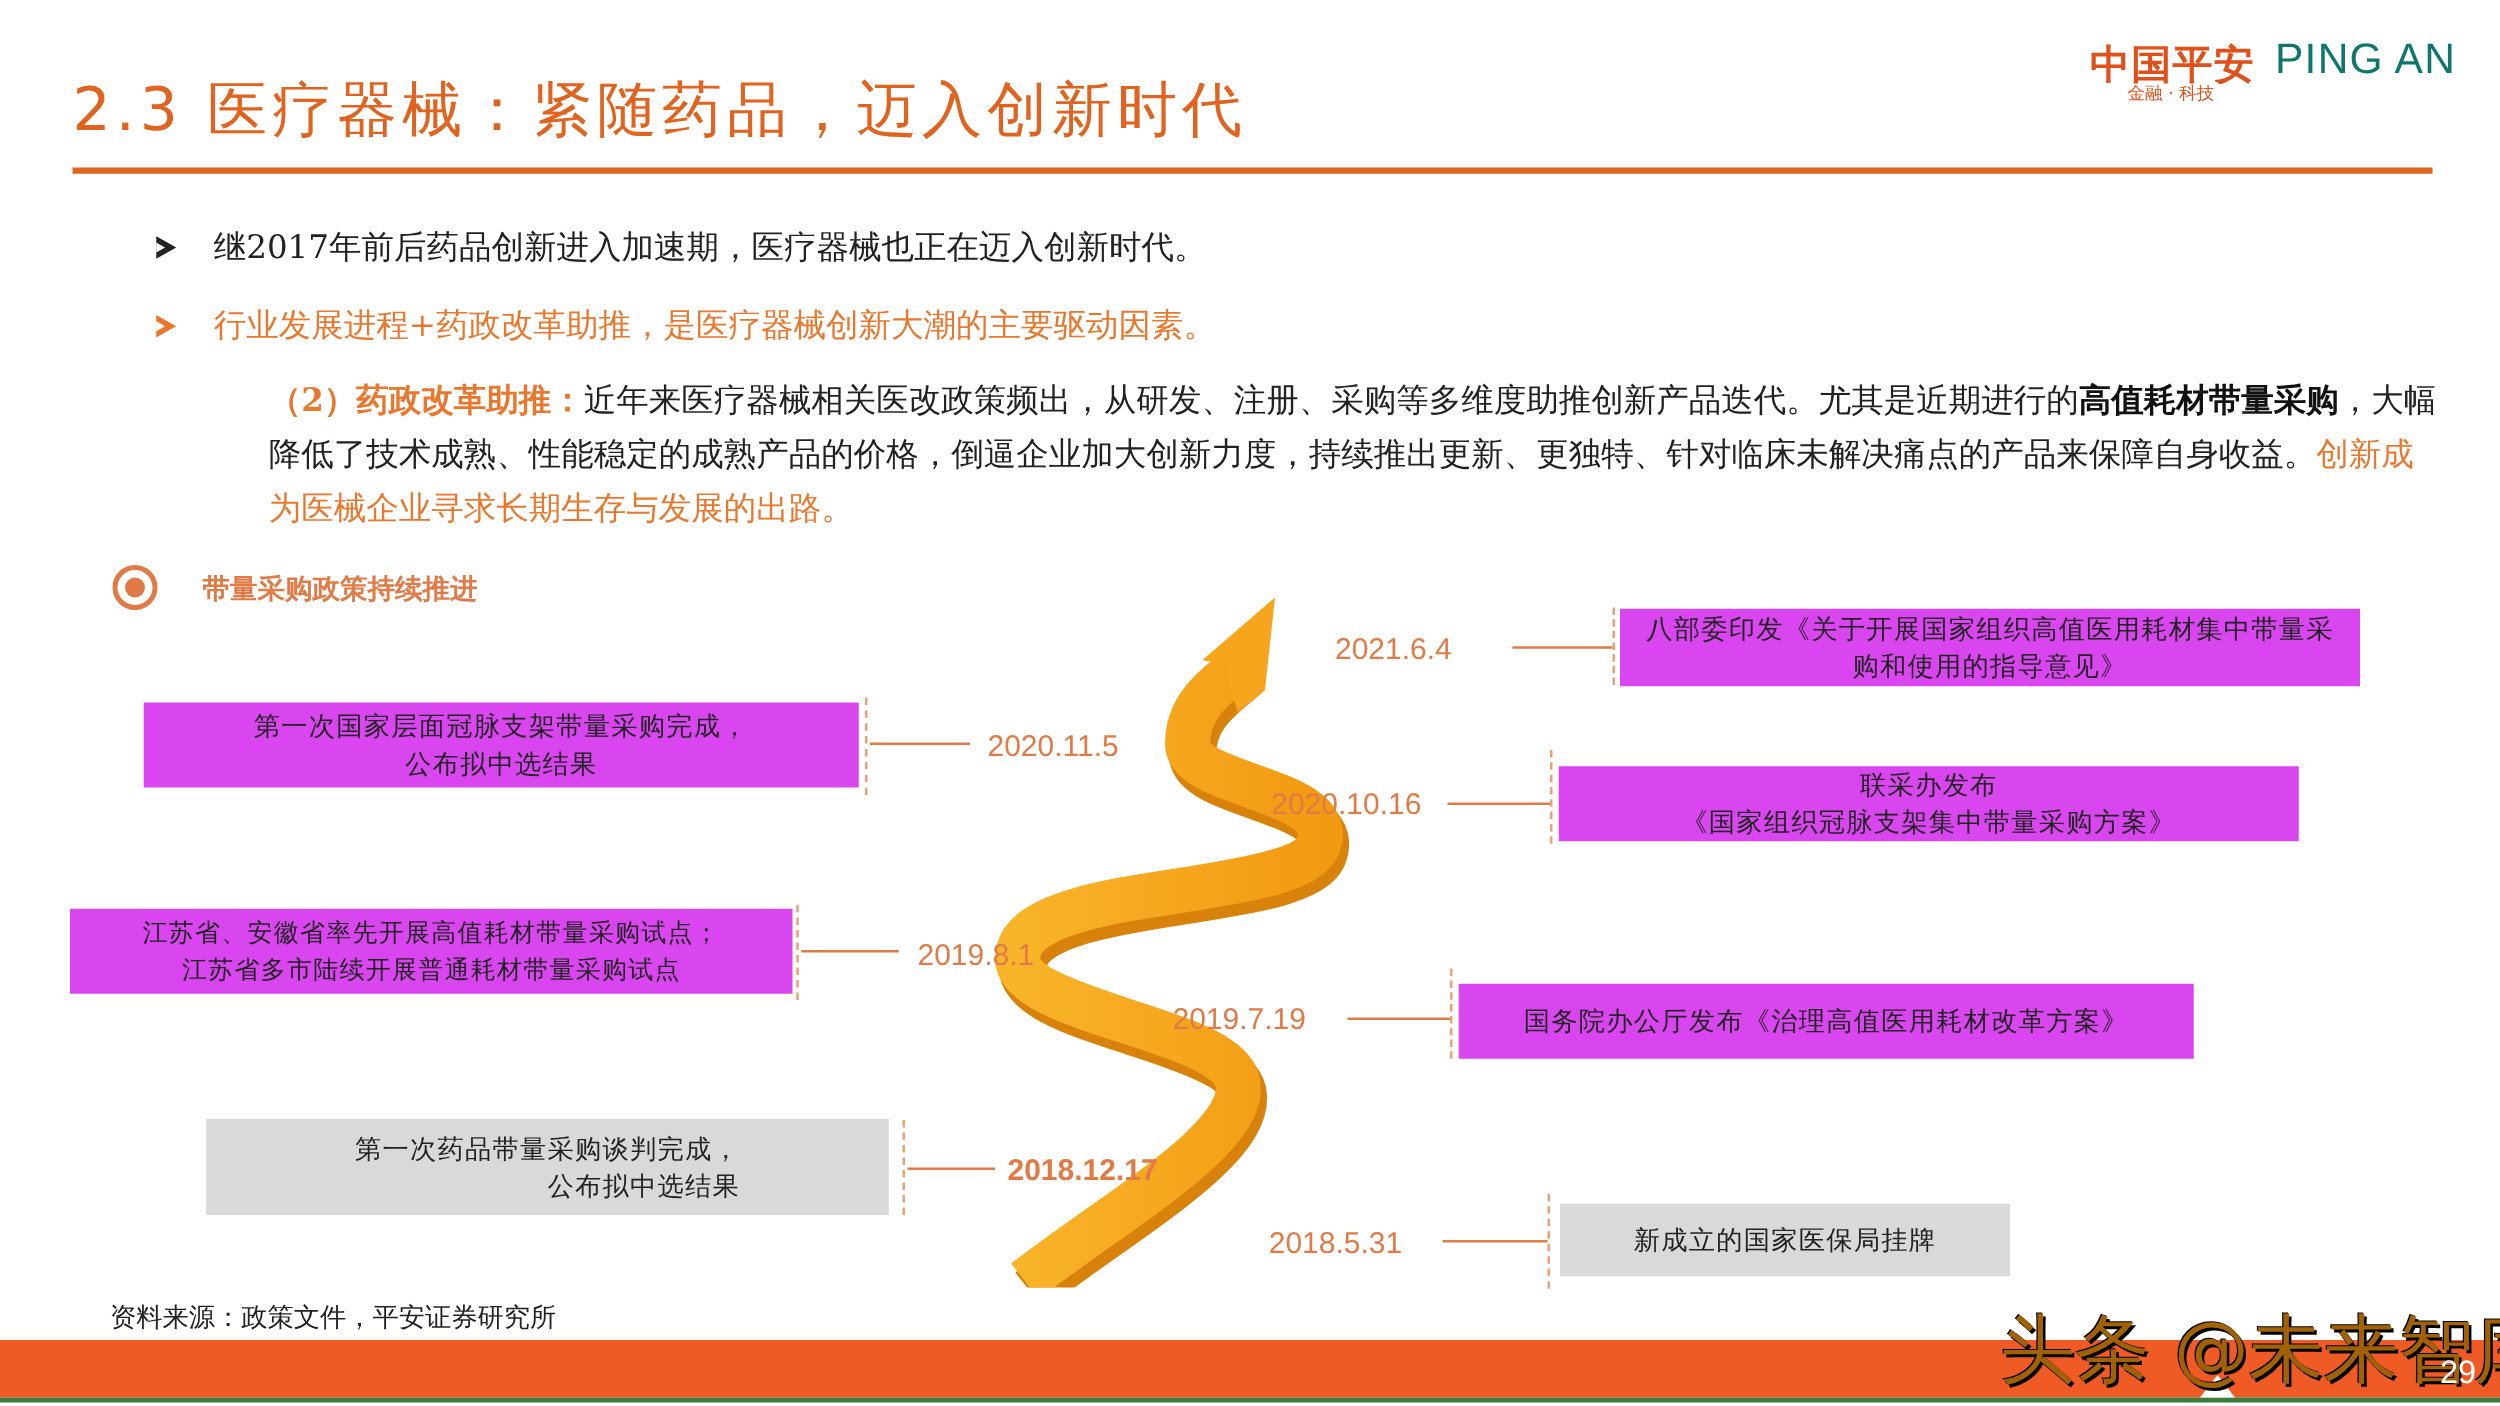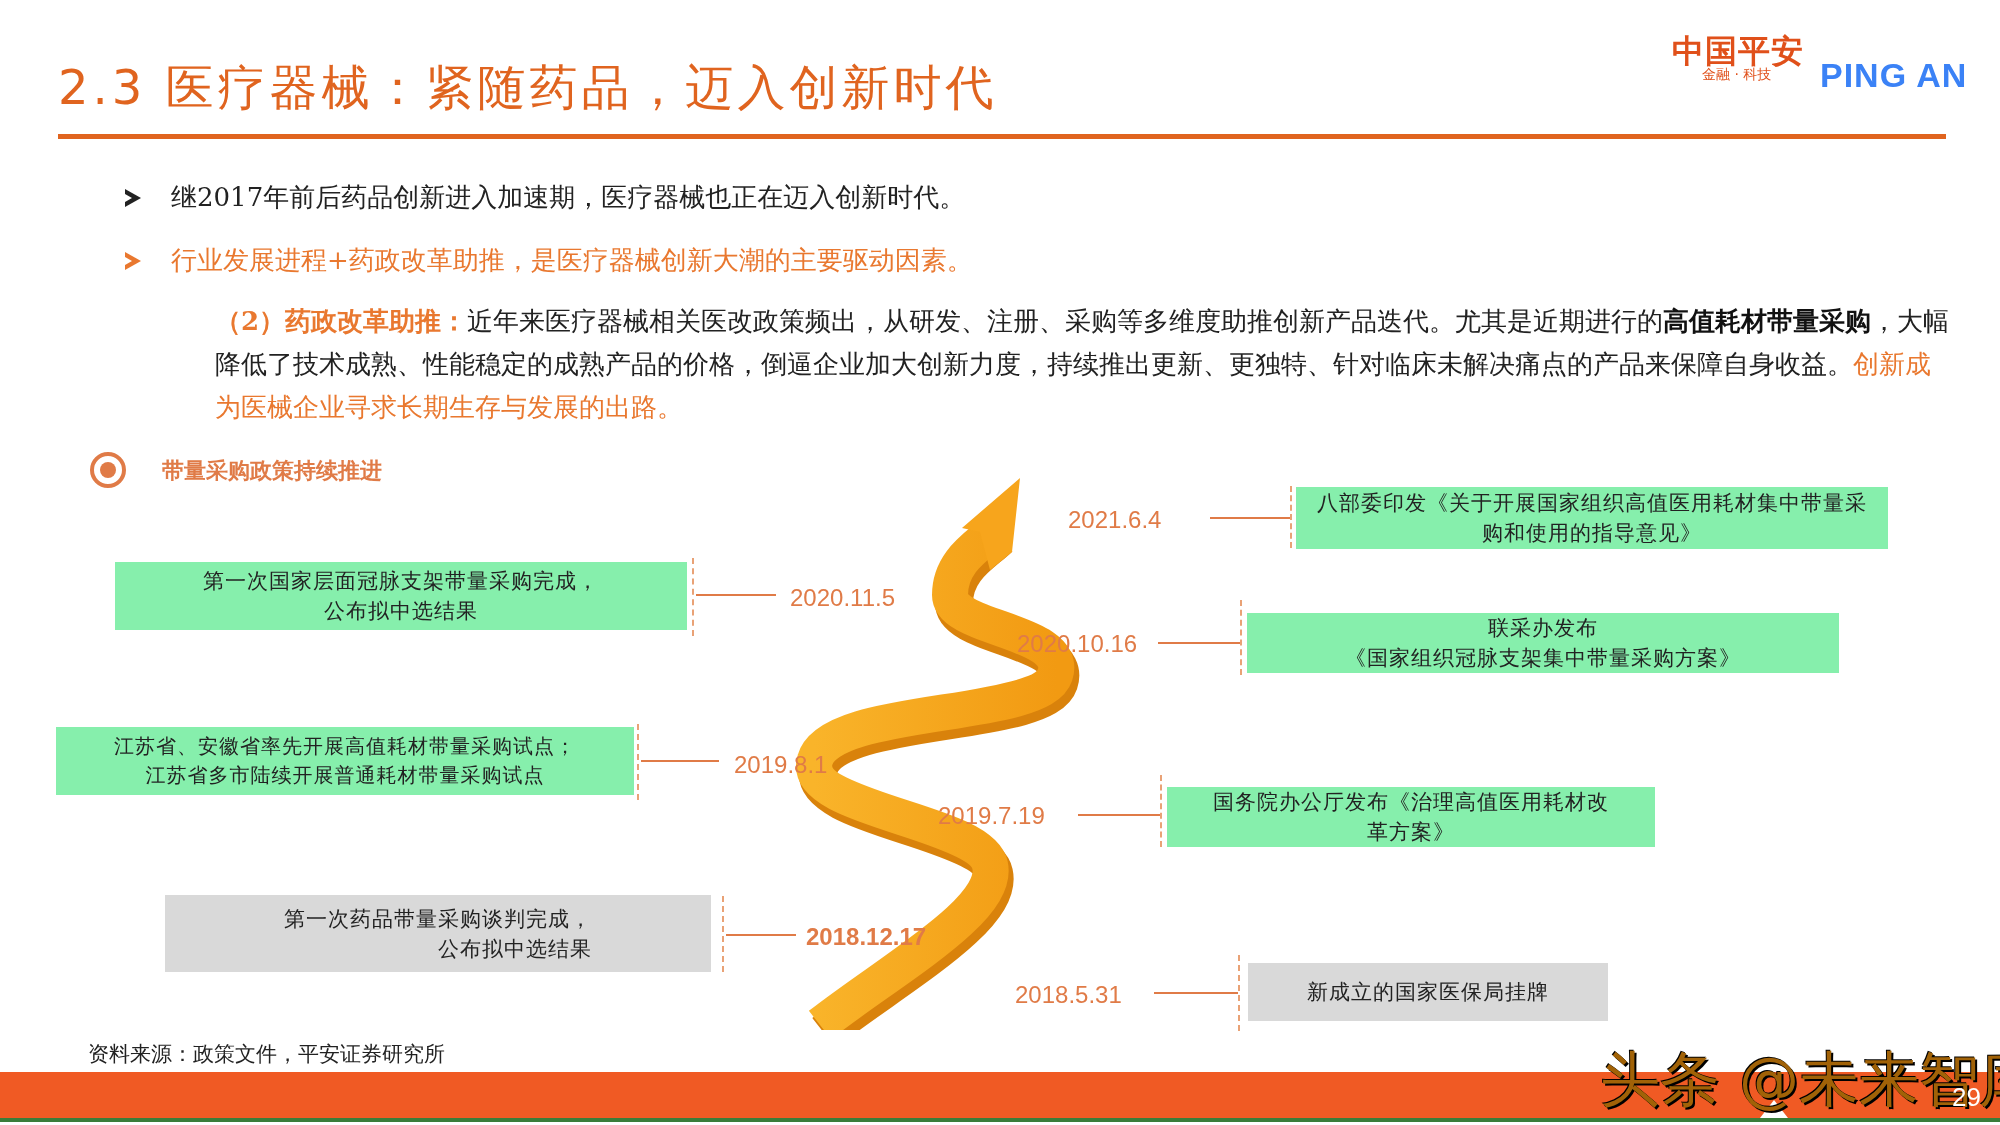--- a/index.html
+++ b/index.html
@@ -4,41 +4,41 @@
 <style>
   html, body { margin:0; padding:0; }
   body { width:2000px; height:1125px; position:relative; overflow:hidden; background:#ffffff;
          font-family:"DejaVu Serif", "Liberation Serif", serif; color:#222; }
   .abs { position:absolute; }
   .title { left:58px; top:56px; font-size:48px; color:#e0641f; letter-spacing:4px; white-space:nowrap;
            font-family:"DejaVu Sans", sans-serif; }
   .title-rule { left:58px; top:134px; width:1888px; height:5px; background:#e0641f; }
   .logo-cn { left:1672px; top:30px; font-size:32px; font-weight:bold; color:#e0501a; letter-spacing:1px;
              font-family:"DejaVu Sans", sans-serif; white-space:nowrap; }
-  .logo-en { left:1820px; top:28px; font-size:34px; font-weight:bold; color:#3b82f6; letter-spacing:1px;
-             font-family:"Liberation Sans", sans-serif; white-space:nowrap;margin-top:28px; }
+  .logo-en { left:1820px; top:28px; font-size:34px; font-weight:normal; color:#0f766e; letter-spacing:1px;
+             font-family:"Liberation Sans", sans-serif; white-space:nowrap; }
   .logo-sub { left:1702px; top:66px; font-size:14px; color:#e0501a; white-space:nowrap;
               font-family:"DejaVu Sans", sans-serif; }
   .bullet { left:125px; font-size:26px; white-space:nowrap; display:flex; align-items:center; }
   .bullet .arrow { width:0; height:0; border-top:9px solid transparent; border-bottom:9px solid transparent;
                    border-left:16px solid #222; margin-right:30px; position:relative; }
   .bullet .arrow::after { content:""; position:absolute; left:-16px; top:-4px; border-top:4px solid transparent;
                    border-bottom:4px solid transparent; border-left:7px solid #fff; }
   .bullet.orange { color:#e9782f; }
   .bullet.orange .arrow { border-left-color:#e9782f; }
   .para { left:215px; top:300px; width:1740px; font-size:26px; line-height:43px; }
   .para .lbl { color:#e9782f; font-weight:bold; }
   .para .bold { font-weight:bold; color:#111; }
   .para .hl { color:#e9782f; }
   .sec-icon { left:90px; top:452px; width:28px; height:28px; border:4px solid #e07b47; border-radius:50%; }
   .sec-icon::after { content:""; position:absolute; left:6px; top:6px; width:16px; height:16px; border-radius:50%; background:#e07b47; }
   .sec-label { left:162px; top:456px; font-size:22px; font-weight:bold; color:#e07b47; white-space:nowrap; }
   .box { position:absolute; display:flex; align-items:center; justify-content:center; text-align:center;
          font-size:21px; line-height:30px; color:#222; letter-spacing:1px; }
-  .box.pink { background:#86efac; }
+  .box.pink { background:#d946ef; }
   .box.grey { background:#d9d9d9; }
   .date { position:absolute; font-family:"Liberation Sans", sans-serif; font-size:24px; color:#e07b47; white-space:nowrap; }
   .hline { position:absolute; height:2px; background:#e07b47; }
   .vdash { position:absolute; width:0; border-left:2px dashed #e9a276; }
   .footer-src { left:88px; top:1040px; font-size:21px; white-space:nowrap; color:#222; }
   .footer-band { left:0; top:1072px; width:2000px; height:46px; background:#f05a24; }
   .footer-green { left:0; top:1118px; width:2000px; height:4px; background:#3a7d3a; }
   .watermark { left:1600px; top:1040px; font-size:60px; color:#a16207; font-family:"DejaVu Sans", sans-serif;
                text-shadow:2px 2px 0 #000, -1px -1px 0 #000; white-space:nowrap; }
   .page-no { left:1952px; top:1082px; font-size:26px; color:#fff; font-family:"Liberation Sans", sans-serif; }
@@ -105,21 +105,21 @@
 
 <div class="date" style="left:1017px; top:630px;">2020.10.16</div>
 <div class="hline" style="left:1158px; top:642px; width:82px;"></div>
 <div class="vdash" style="left:1240px; top:600px; height:75px;"></div>
 <div class="box pink" style="left:1247px; top:613px; width:592px; height:60px; white-space:pre-line;">联采办发布
 《国家组织冠脉支架集中带量采购方案》</div>
 
 <div class="date" style="left:938px; top:802px;">2019.7.19</div>
 <div class="hline" style="left:1078px; top:814px; width:82px;"></div>
 <div class="vdash" style="left:1160px; top:775px; height:72px;"></div>
-<div class="box pink" style="left:1167px; top:787px; width:488px; height:60px; padding:0 40px; box-sizing:border-box;">国务院办公厅发布《治理高值医用耗材改革方案》</div>
+<div class="box pink" style="left:1167px; top:787px; width:588px; height:60px; padding:0 40px; box-sizing:border-box;">国务院办公厅发布《治理高值医用耗材改革方案》</div>
 
 <div class="date" style="left:1015px; top:981px;">2018.5.31</div>
 <div class="hline" style="left:1154px; top:992px; width:84px;"></div>
 <div class="vdash" style="left:1238px; top:955px; height:76px;"></div>
 <div class="box grey" style="left:1248px; top:963px; width:360px; height:58px;">新成立的国家医保局挂牌</div>
 
 <div class="abs footer-src">资料来源：政策文件，平安证券研究所</div>
 <div class="abs footer-band"></div>
 <div class="abs footer-green"></div>
 <div class="abs logo-mark"></div>

